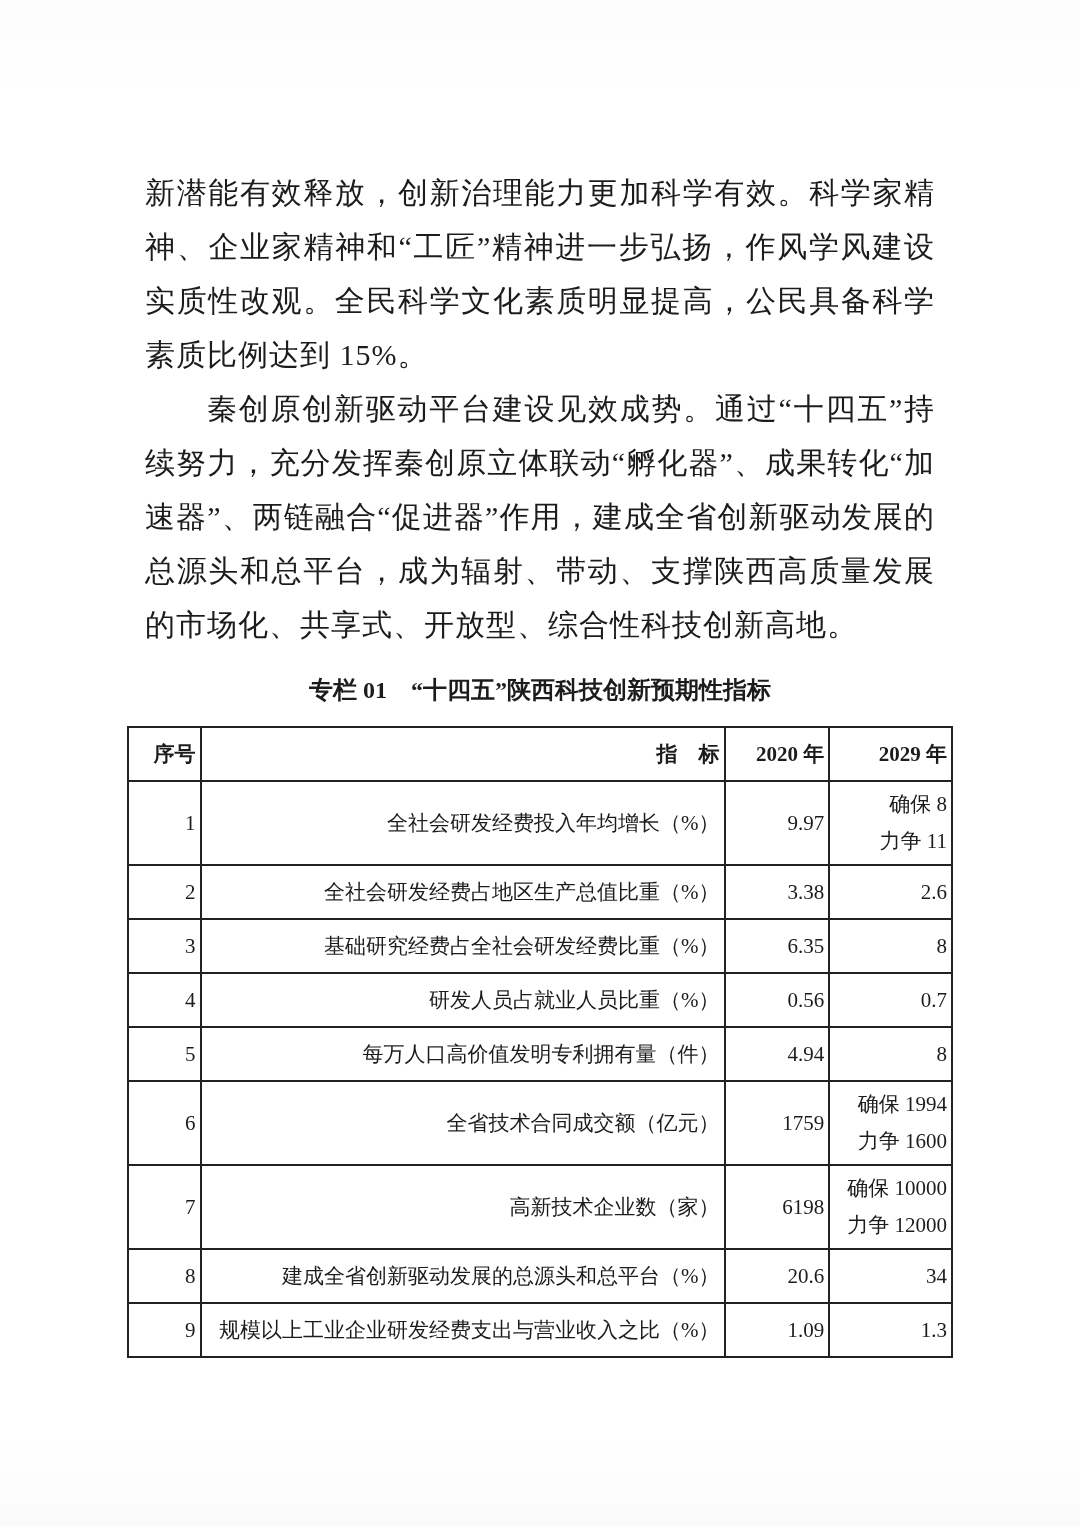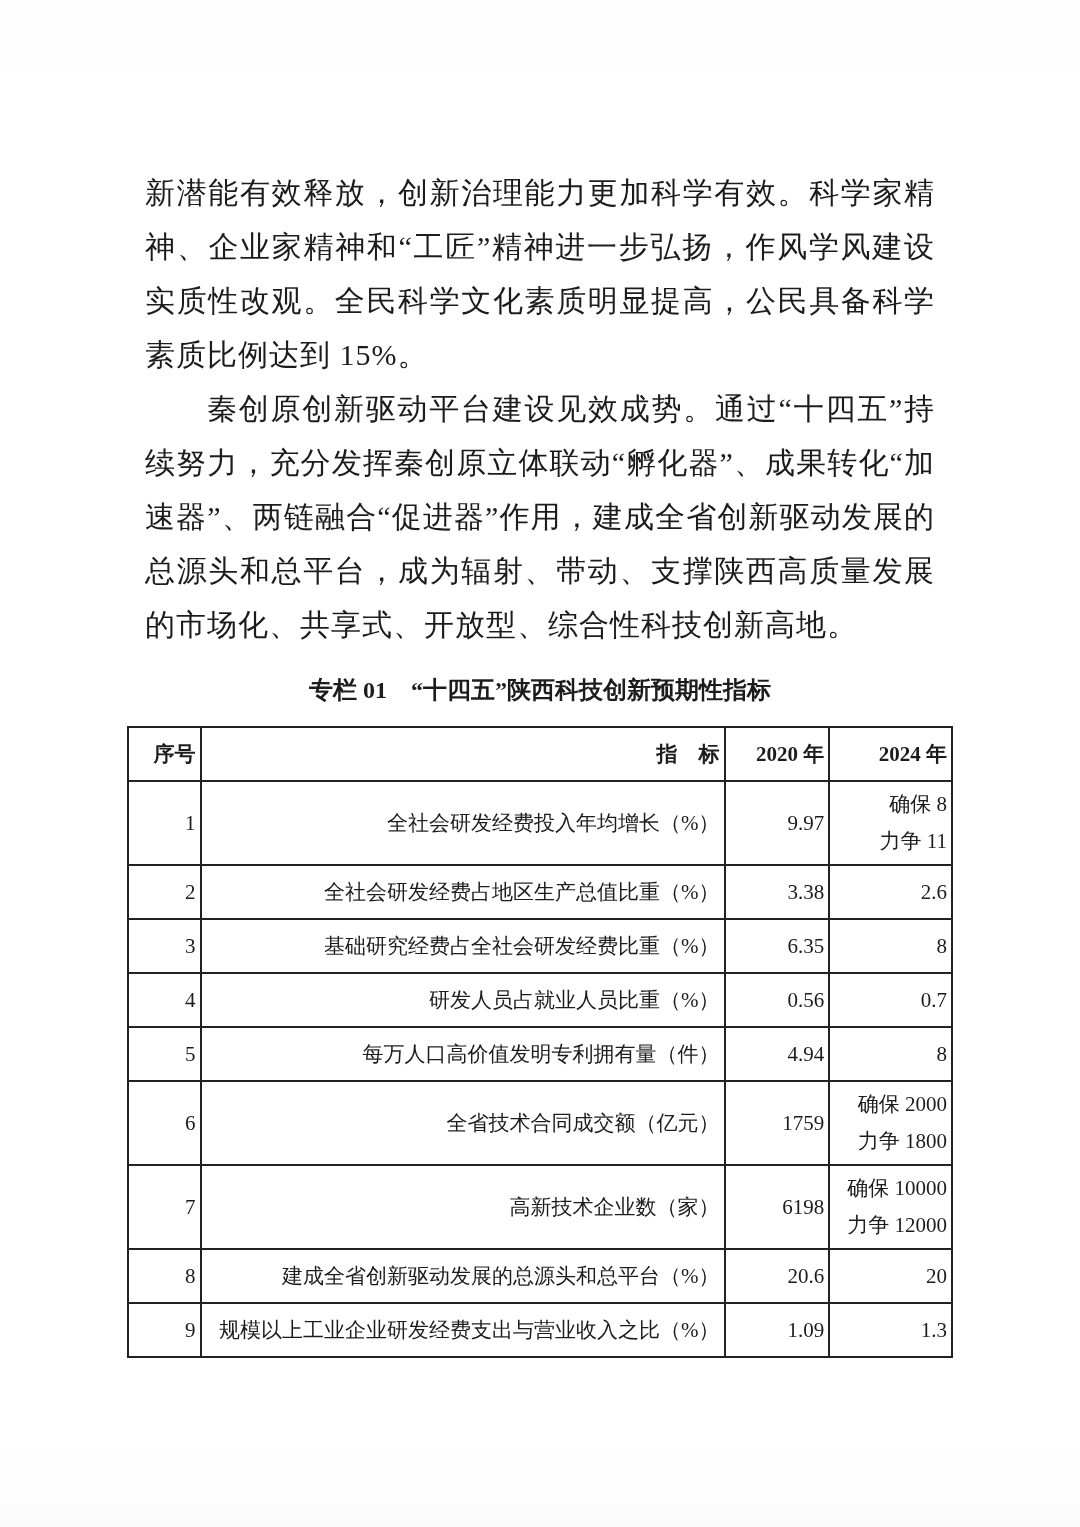--- a/index.html
+++ b/index.html
@@ -81,21 +81,21 @@
         <col class="c-no">
           <col class="c-ind">
           <col class="c-2020">
           <col class="c-2025">
       </colgroup>
       <thead>
         <tr>
           <th>序号</th>
           <th>指　标</th>
           <th>2020 年</th>
-          <th>2024 年</th>
+          <th>2029 年</th>
         </tr>
       </thead>
       <tbody id="table-body">
           <tr>
             <td>1</td>
             <td class="ind">全社会研发经费投入年均增长（%）</td>
             <td>9.97</td>
             <td>
               <div>确保 8</div>
               <div>力争 11</div>
@@ -123,38 +123,38 @@
             <td>5</td>
             <td class="ind">每万人口高价值发明专利拥有量（件）</td>
             <td>4.94</td>
             <td>8</td>
           </tr>
           <tr>
             <td>6</td>
             <td class="ind">全省技术合同成交额（亿元）</td>
             <td>1759</td>
             <td>
-              <div>确保 2000</div>
-              <div>力争 1800</div>
+              <div>确保 1994</div>
+              <div>力争 1600</div>
             </td>
           </tr>
           <tr>
             <td>7</td>
             <td class="ind">高新技术企业数（家）</td>
             <td>6198</td>
             <td>
               <div>确保 10000</div>
               <div>力争 12000</div>
             </td>
           </tr>
           <tr>
             <td>8</td>
             <td class="ind">建成全省创新驱动发展的总源头和总平台（%）</td>
             <td>20.6</td>
-            <td>20</td>
+            <td>34</td>
           </tr>
           <tr>
             <td>9</td>
             <td class="ind">规模以上工业企业研发经费支出与营业收入之比（%）</td>
             <td>1.09</td>
             <td>1.3</td>
           </tr>
         </tbody>
     </table>
 

